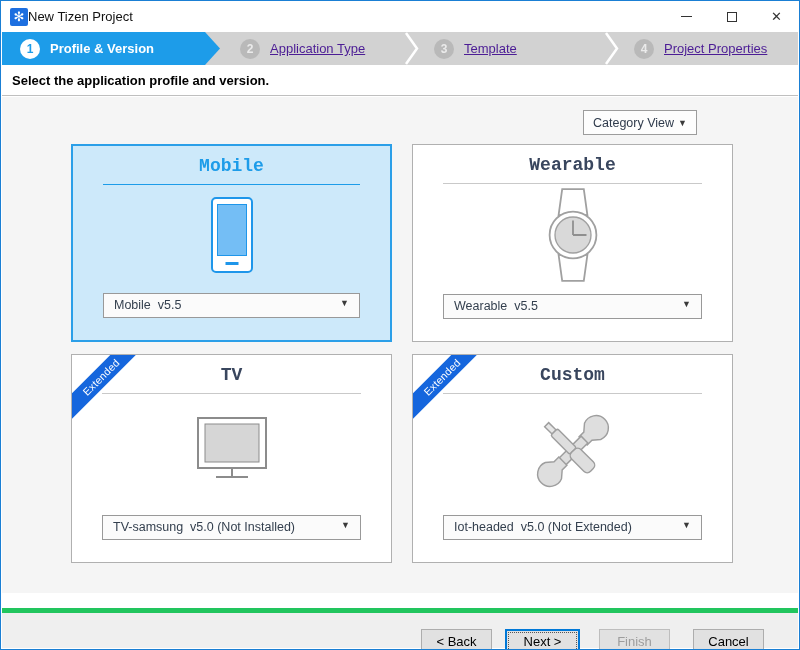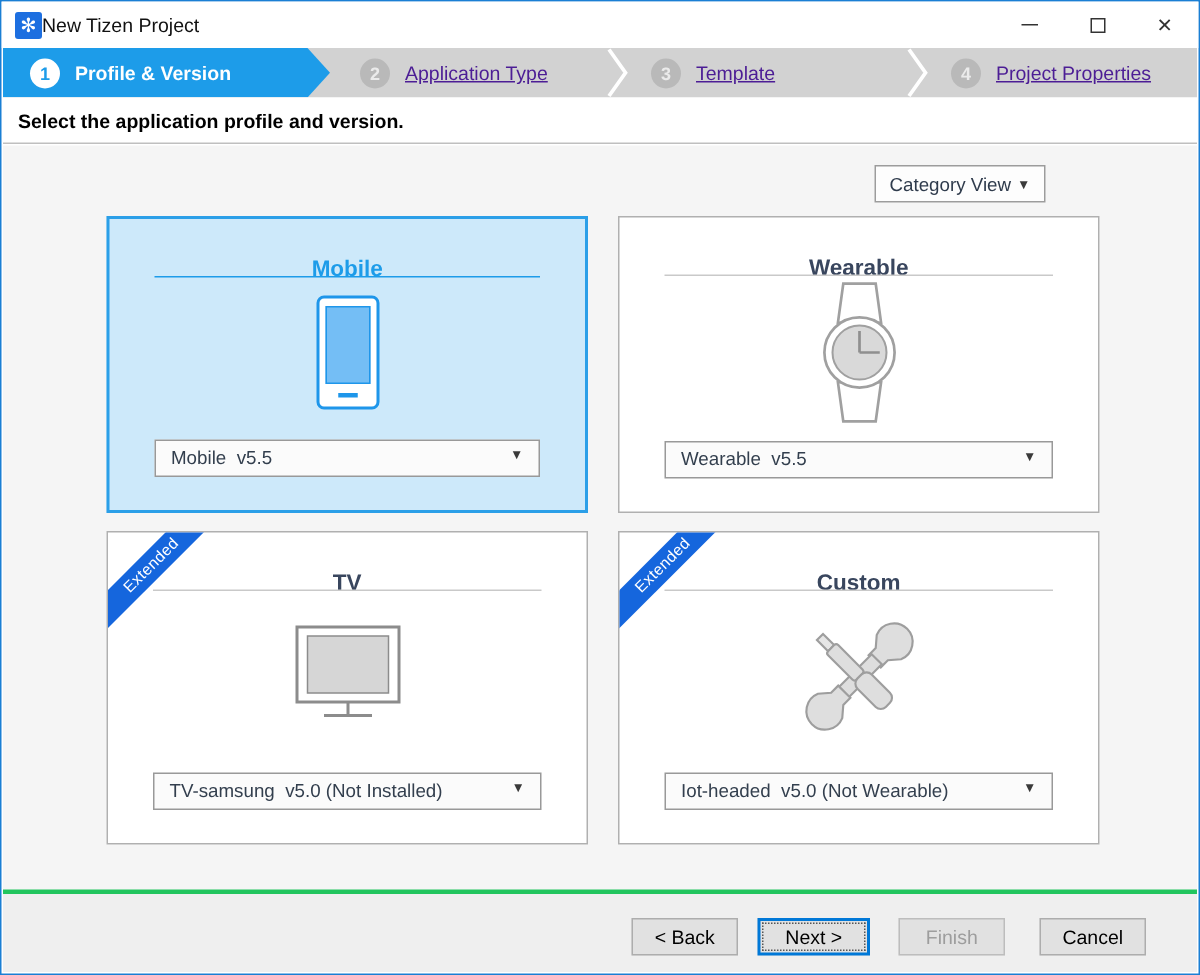--- a/index.html
+++ b/index.html
@@ -39,35 +39,35 @@
   .category-dd { position:absolute; top:13px; right:101px; width:114px; height:25px; background:#fdfdfd; border:1px solid #9c9c9c; display:flex; align-items:center; padding:0 9px; font-size:12.5px; color:#2f3b4c; cursor:default; }
   .dd-arrow { margin-left:auto; font-size:9px; color:#3a3a3a; }
   .dd-text { white-space:pre; }
   
   .card { position:absolute; width:321px; background:#fff; border:1px solid #b0b0b0; overflow:hidden; }
   .card.selected { background:#cde9fa; border:2px solid #2b9fe8; }
   .card-mobile   { left:69px;  top:47px;  height:198px; }
   .card-wearable { left:410px; top:47px;  height:198px; }
   .card-tv       { left:69px;  top:257px; height:209px; }
   .card-custom   { left:410px; top:257px; height:209px; }
-  .card-title { margin-top:25px; text-align:center; font-size:15px; font-weight:bold; color:#39465e; }
+  .card-title { margin-top:10px; text-align:center; font-size:18px; font-weight:bold; color:#39465e;font-family:Liberation Mono, monospace; }
   .card.selected .card-title { color:#1d9ce9; }
   .card-rule { position:absolute; left:30px; right:30px; top:38px; height:1px; background:#c9c9c9; }
   .card.selected .card-rule { background:#1d9ce9; }
   .card-icon { position:absolute; left:0; right:0; top:42px; bottom:58px; display:flex; align-items:center; justify-content:center; }
   .card-dd { position:absolute; left:30px; right:30px; bottom:22px; height:25px; background:#fbfbfb; border:1px solid #999; display:flex; align-items:flex-start; padding:4px 10px; font-size:12.5px; color:#333f4e; cursor:default; }
   
   .ribbon-box { position:absolute; top:-1px; left:-1px; width:66px; height:66px; overflow:hidden; pointer-events:none; }
   .ribbon { position:absolute; top:14px; left:-32px; width:124px; transform:rotate(-45deg); background:#1566dd; color:#fff; font-size:10.5px; text-align:center; padding:3px 0; letter-spacing:0.3px; }
   
   .phone { width:42px; height:76px; background:#fff; border:2px solid #1e96ea; border-radius:5px; position:relative; }
   .phone-screen { position:absolute; left:4px; right:4px; top:5px; height:52px; background:#74bef5; border:1px solid #1e96ea; }
   .phone-home { position:absolute; left:50%; transform:translateX(-50%); bottom:6px; width:13px; height:3px; background:#1e96ea; }
   
-  .btnbar { position:absolute; left:1px; right:1px; bottom:1px; height:55px; background:#efefef; border-top:3px solid #22c55e; }
+  .btnbar { position:absolute; left:1px; right:1px; bottom:1px; height:40px; background:#efefef; border-top:5px solid #22c55e; }
   .btn { position:absolute; top:16px; height:25px; background:#e1e1e1; border:1px solid #adadad; font-size:13px; color:#000; text-align:center; line-height:23px; font-family:"Liberation Sans",sans-serif; cursor:default; }
   .btn-back   { left:419px; width:71px; }
   .btn-next   { left:503px; width:75px; border:2px solid #0078d7; line-height:21px; }
   .btn-next .focus-rect { position:absolute; inset:1px; border:1px dotted #555; pointer-events:none; }
   .btn-finish { left:597px; width:71px; border-color:#bdbdbd; color:#9d9d9d; }
   .btn-cancel { left:691px; width:71px; }
 </style>
 </head>
 <body>
 
@@ -196,21 +196,21 @@
             <path d="M57,74 A13,13 0 1,1 33,74 L39,67 L39,60 L51,60 L51,67 Z" fill="#dedede" stroke="#9e9e9e" stroke-width="1.5"></path>
           </g>
           <g transform="rotate(-45 45 45)">
             <rect x="42" y="6" width="6" height="11" fill="#e6e6e6" stroke="#9e9e9e" stroke-width="1.5"></rect>
             <rect x="40" y="17" width="10" height="28" rx="2" fill="#dedede" stroke="#9e9e9e" stroke-width="1.5"></rect>
             <rect x="38" y="45" width="14" height="28" rx="5" fill="#dedede" stroke="#9e9e9e" stroke-width="1.5"></rect>
           </g>
         </svg>
       </div>
       <div class="card-dd">
-        <span class="dd-text">Iot-headed  v5.0 (Not Wearable)</span>
+        <span class="dd-text">Iot-headed  v5.0 (Not Extended)</span>
         <span class="dd-arrow">▼</span>
       </div>
     </div>
 
   </div>
 
   <div class="btnbar">
     <div class="btn btn-back">&lt; Back</div>
     <div class="btn btn-next">
       <span>Next &gt;</span>

